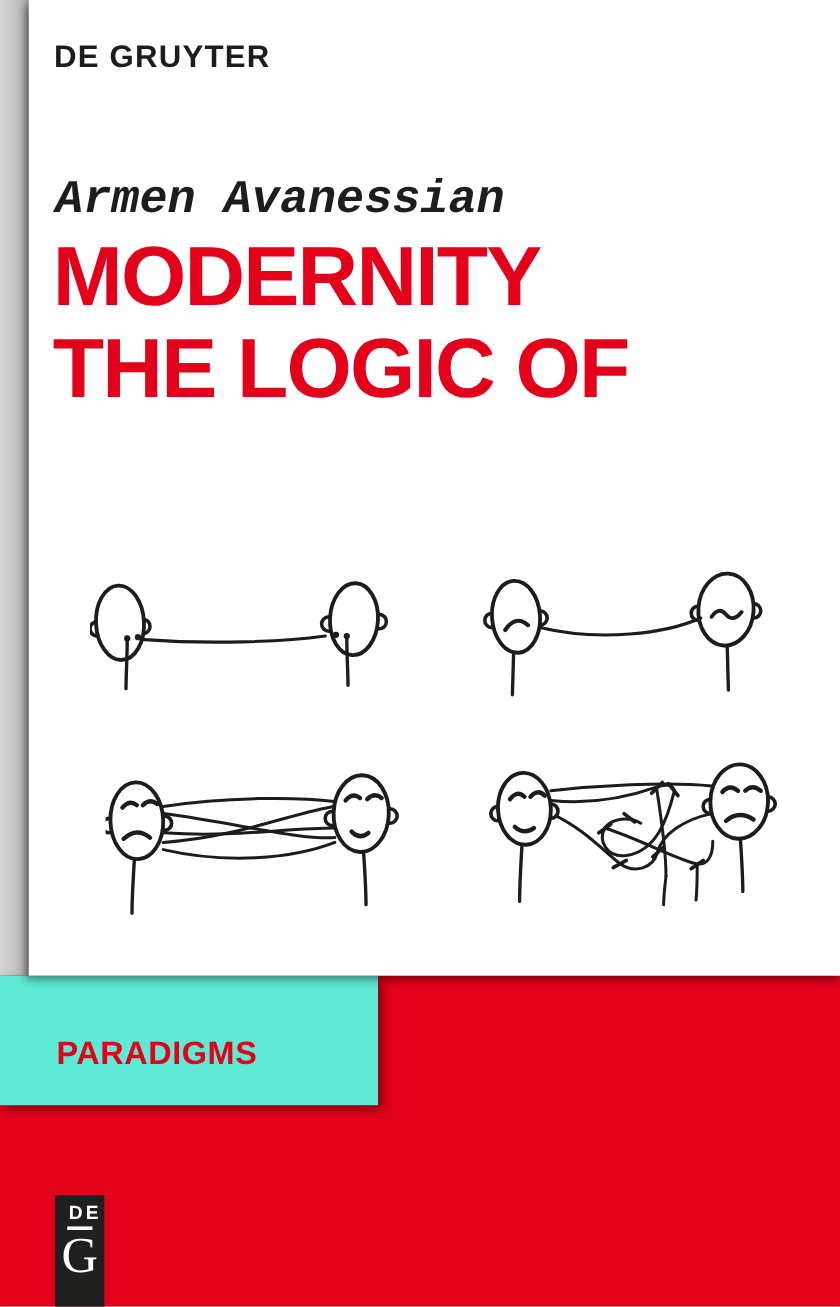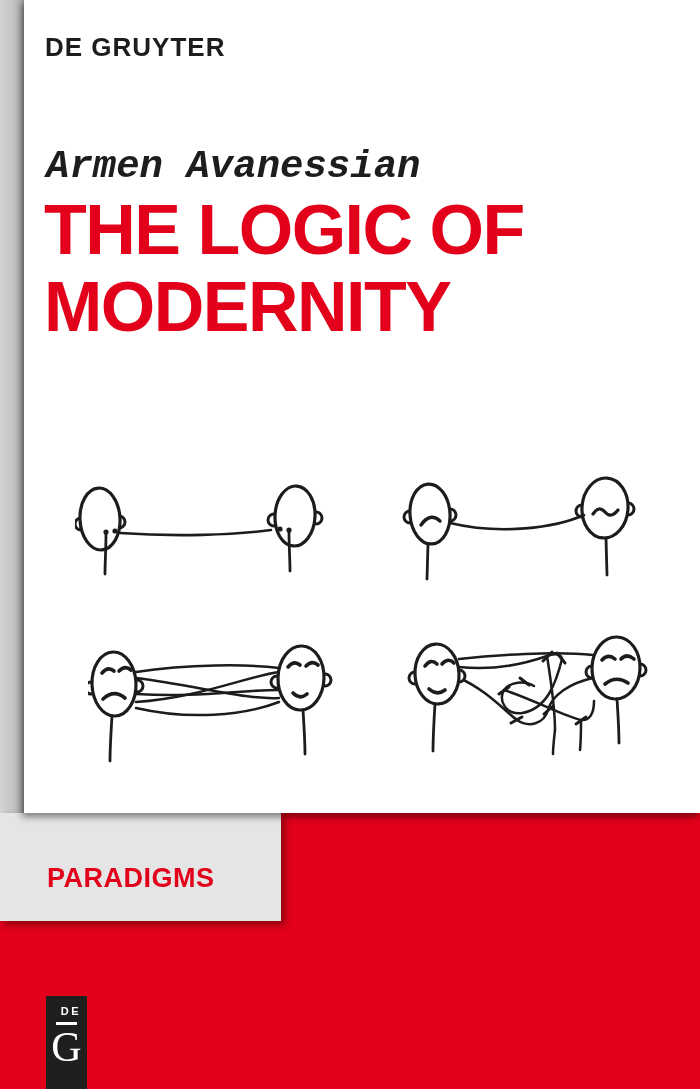--- a/index.html
+++ b/index.html
@@ -13,22 +13,22 @@
     position:absolute;left:0;top:0;width:24px;height:814px;
     background:linear-gradient(to right,#d4d4d4,#c3c3c3 55%,#b3b3b3 82%,#969696);
   }
   
   .red-footer{
     position:absolute;left:0;top:813px;width:700px;height:276px;
     background:#e2001a;z-index:1;
   }
   
   .series-band{
-    position:absolute;left:0;top:813px;width:281px;height:108px;
-    background:#e5e5e5;z-index:2;
+    position:absolute;left:0;top:813px;width:315px;height:108px;
+    background:#5eead4;z-index:2;
     box-shadow:4px 4px 7px rgba(40,0,0,.45);
     text-align:center;
   }
   .series-label{
     position:absolute;left:47px;top:52px;
     font-size:27px;font-weight:bold;letter-spacing:.5px;color:#e2001a;
     line-height:27px;
   }
   
   .cover-card{
@@ -51,21 +51,21 @@
     color:#e2001a;
   }
   .illo{position:absolute;}
   .illo svg{display:block;width:100%;height:100%;}
   
   .logo-box{
     position:absolute;left:46px;top:996px;width:41px;height:93px;
     background:#1f1f1e;z-index:2;color:#ffffff;text-align:center;
     padding-top:9px;box-sizing:border-box;
   }
-  .logo-top{font-size:11px;font-weight:bold;letter-spacing:2.5px;line-height:13px;padding-left:9px;}
+  .logo-top{font-size:16px;font-weight:bold;letter-spacing:2.5px;line-height:13px;padding-left:9px;}
   .logo-rule{width:21px;height:2.5px;background:#ffffff;margin:4px auto 2px auto;}
   .logo-bottom{font-family:"Liberation Serif",serif;font-size:42px;line-height:40px;}
 </style>
 </head>
 <body>
 
 <div class="book-cover">
 
   <div class="spine-strip"></div>
 
@@ -75,22 +75,22 @@
     <div class="series-label">PARADIGMS</div>
   </div>
 
   <div class="cover-card">
 
     <div class="publisher-wordmark">DE GRUYTER</div>
 
     <div class="author-name">Armen Avanessian</div>
 
     <div class="book-title">
+      <div>MODERNITY</div>
       <div>THE LOGIC OF</div>
-      <div>MODERNITY</div>
     </div>
 
     <div class="illo" style="left:51px;top:478px;width:250px;height:100px;">
       <svg viewBox="0 0 250 100" role="img" aria-label="Two sketched faces linked eye-to-eye by a single straight thread">
         <g stroke="#1c1c1c" fill="none" stroke-linecap="round">
           <g>
             <circle cx="6" cy="46" r="6" fill="#fff" stroke-width="3"></circle>
             <circle cx="44" cy="44" r="6" fill="#fff" stroke-width="3"></circle>
             <ellipse cx="25" cy="41" rx="20" ry="31" fill="#fff" stroke-width="3.2" transform="rotate(-3 25 41)"></ellipse>
           </g>

